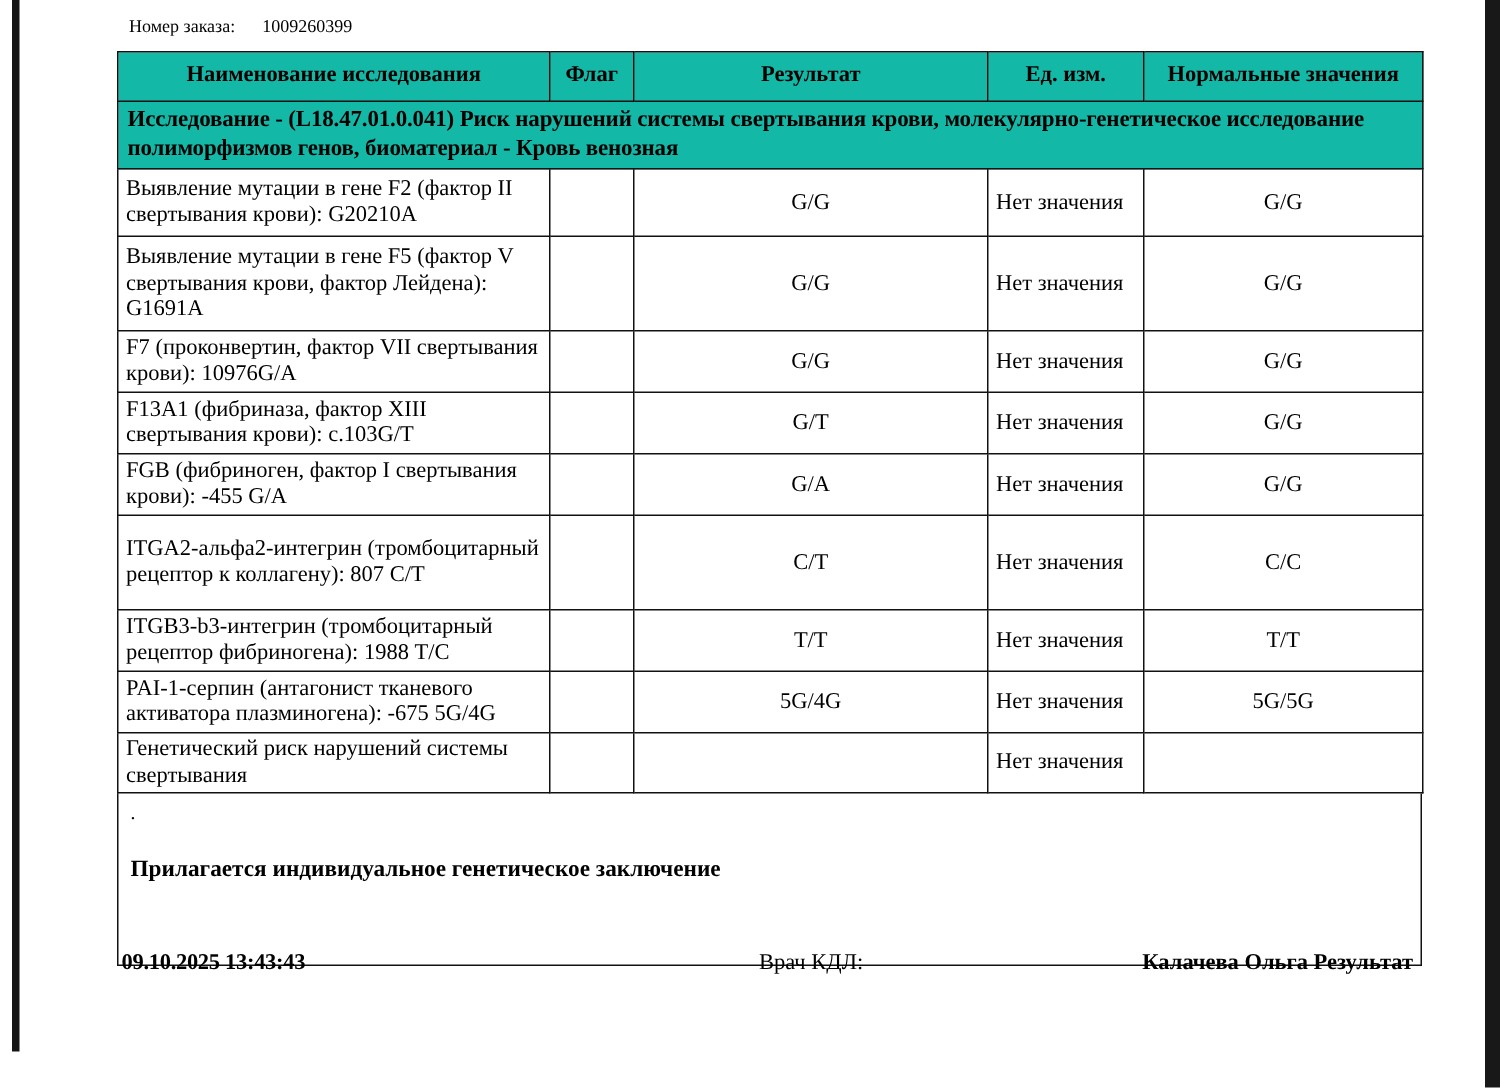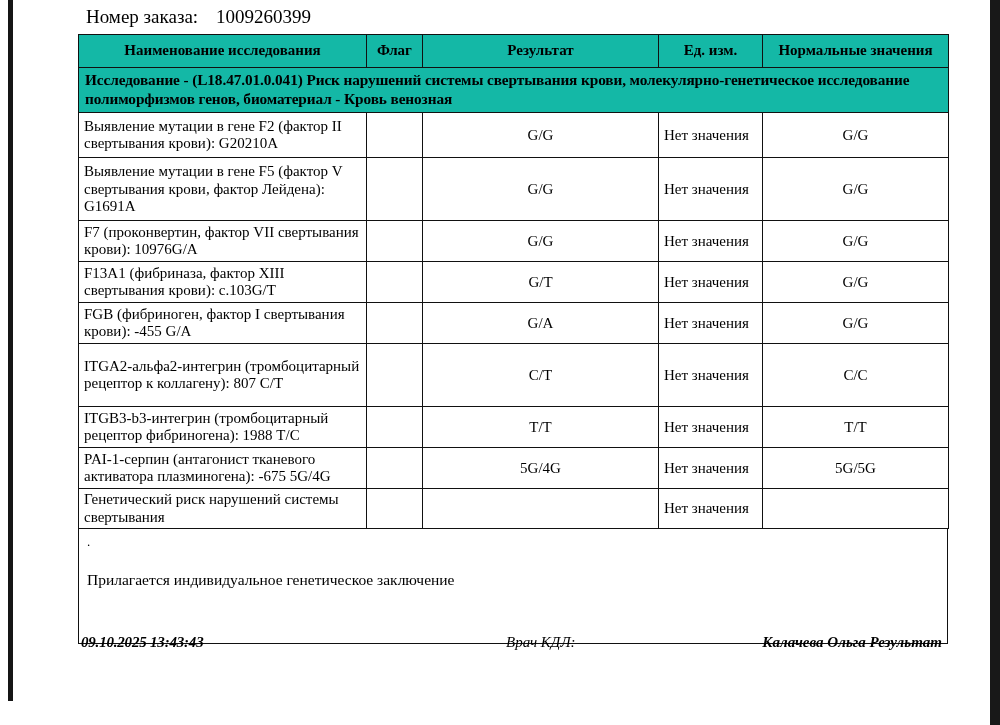--- a/index.html
+++ b/index.html
@@ -40,21 +40,21 @@
     left: 78px;
     top: 0;
     width: 872px;
   }
 
   
   .order-line {
     height: 34px;
     display: flex;
     align-items: center;
-    font-size: 19px;
+    font-size: 12px;
     padding-left: 8px;
     box-sizing: border-box;
   }
   .order-label { white-space: pre; }
   .order-value { white-space: pre; }
 
   
   table.results {
     border-collapse: collapse;
     width: 870px;
@@ -114,31 +114,31 @@
     font-size: 15px;
   }
   .notes-dot {
     font-size: 13px;
     line-height: 1.1;
     height: 14px;
   }
   .notes-text {
     margin-top: 22px;
     font-size: 15.5px;
+    font-weight: bold;
   }
 
   
   .footer {
     position: absolute;
     left: 78px;
     top: 634px;
     width: 872px;
     height: 24px;
     font-size: 15px;
-    font-style: italic;
   }
   .footer-date {
     position: absolute;
     left: 3px;
     top: 0;
     font-weight: bold;
     letter-spacing: -0.2px;
   }
   .footer-doc-label {
     position: absolute;

